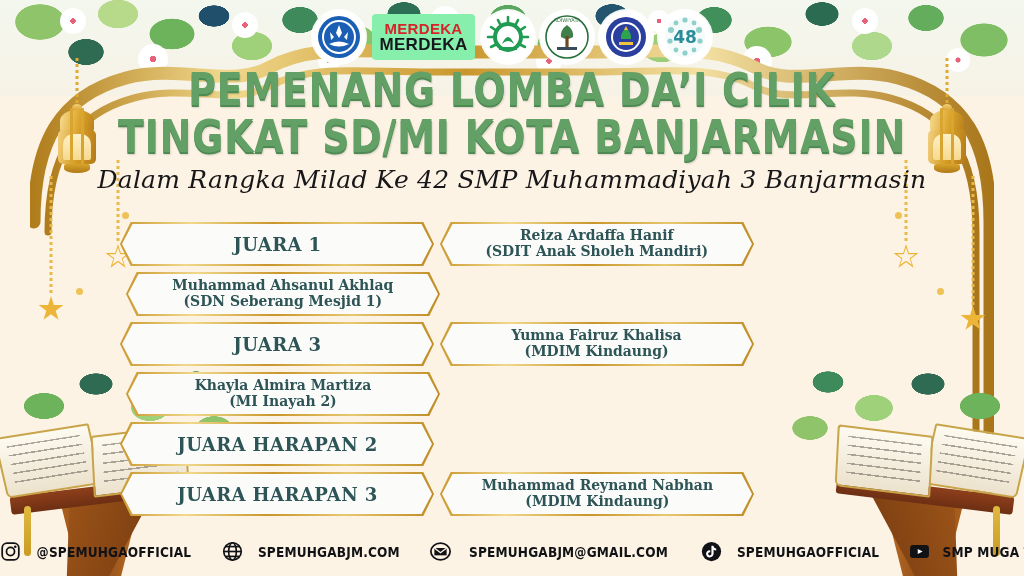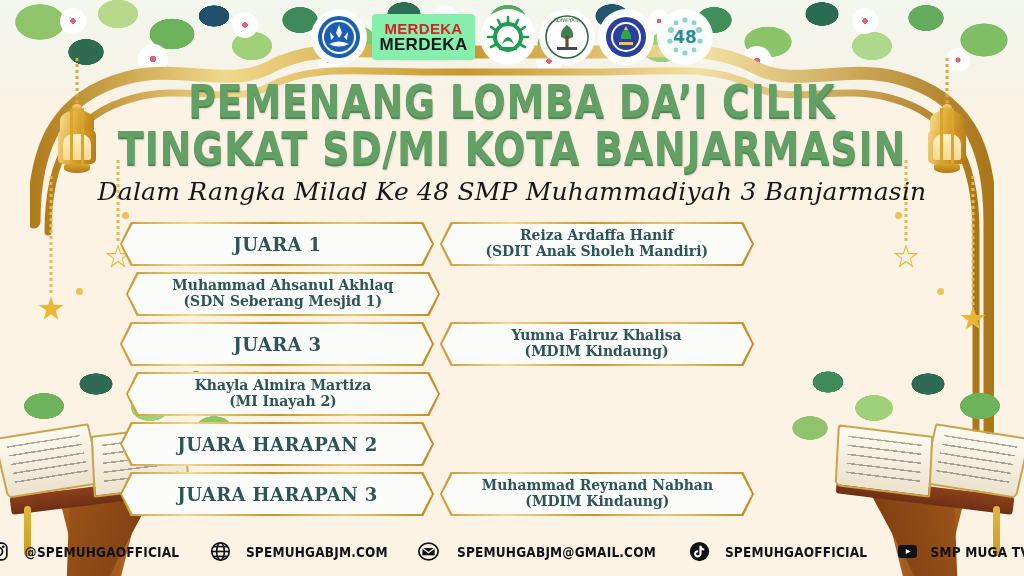--- a/index.html
+++ b/index.html
@@ -182,21 +182,21 @@
   .logo.merdeka {
     width:auto; min-width:86px; height:46px; border-radius:4px; padding:3px 7px;
     background:#86efac; flex-direction:column; line-height:1;
     box-shadow:none;
   }
   .logo.merdeka .m1 { color:#d8232a; font-weight:bold; font-size:15px; letter-spacing:.3px; font-family:"Liberation Sans",sans-serif;}
   .logo.merdeka .m2 { color:#15181c; font-weight:bold; font-size:17px; letter-spacing:.3px; font-family:"Liberation Sans",sans-serif;}
 
   
   .head {
-    position:absolute; top:80px; left:0; width:1024px; text-align:center; z-index:6;
+    position:absolute; top:68px; left:0; width:1024px; text-align:center; z-index:6;
   }
   .t-line {
     font-family:"DejaVu Sans", sans-serif;
     font-weight:bold;
     color:#63a066;
     letter-spacing:1px;
     line-height:.98;
     text-shadow: 0 2px 0 #4e8a54, 1px 3px 2px rgba(0,0,0,.14);
     transform:scaleX(.86);
   }
@@ -247,21 +247,21 @@
     font-weight:bold;
     color:#2d5456;
     font-size:15px;
     transform:scaleX(.93);
     display:block;
   }
 
   
   .footer {
     position:absolute; bottom:14px; left:0; width:1024px;
-    display:flex; align-items:center; justify-content:center; gap:22px;
+    display:flex; align-items:center; gap:22px;
     z-index:8;
   }
   .f-item { display:flex; align-items:center; gap:7px; }
   .f-item .lbl {
     font-family:"DejaVu Sans", sans-serif;
     font-weight:bold;
     font-size:13.5px;
     color:#111216;
     letter-spacing:.2px;
     transform:scaleX(.9);
@@ -472,21 +472,21 @@
             <circle cx="8" cy="27" r="2.6"></circle>
         </g>
         <text x="23" y="29" font-size="17" font-weight="bold" text-anchor="middle" fill="#2a8c9a" font-family="DejaVu Sans, sans-serif">48</text>
       </svg>
     </div>
   </div>
 
   <div class="head">
     <div class="t-line t1">PEMENANG LOMBA DA’I CILIK</div>
     <div class="t-line t2">TINGKAT SD/MI KOTA BANJARMASIN</div>
-    <div class="subtitle">Dalam Rangka Milad Ke 48 SMP Muhammadiyah 3 Banjarmasin</div>
+    <div class="subtitle">Dalam Rangka Milad Ke 42 SMP Muhammadiyah 3 Banjarmasin</div>
   </div>
 
   <div class="rows">
 
     <div class="row">
       <div class="chip rank">
           <div class="inner">
         <span class="rank-label">JUARA 1</span>
       </div>
         </div>

